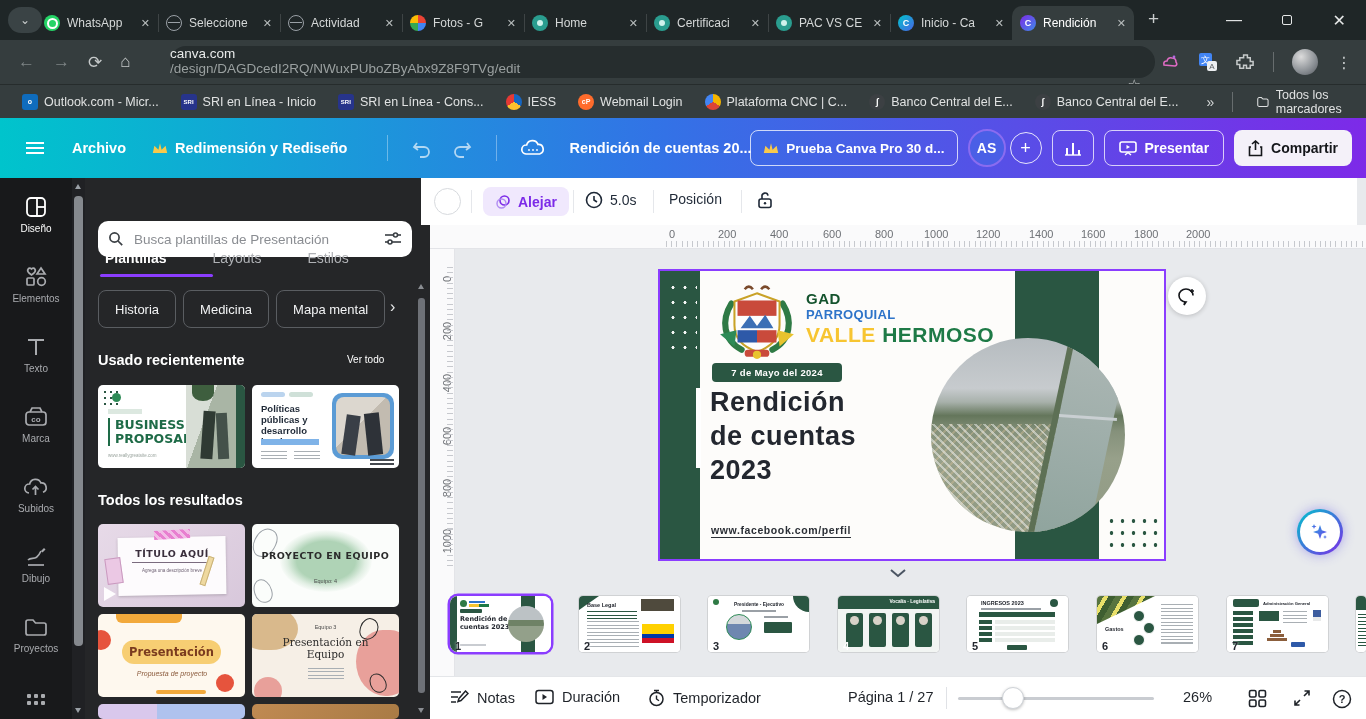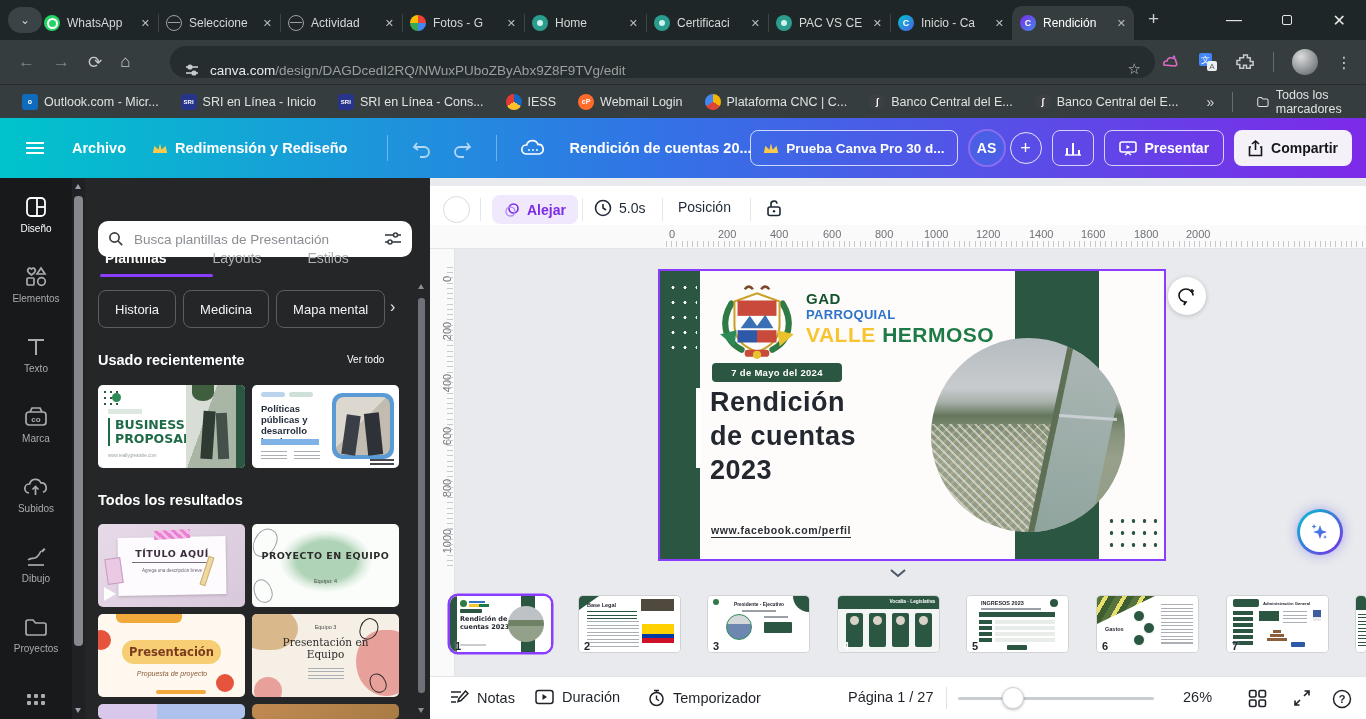--- a/index.html
+++ b/index.html
@@ -27,21 +27,21 @@
   .fav.teal::after{content:"";width:6px;height:6px;background:#CFF2EC;border-radius:50%;}
   .fav.canvaB{background:linear-gradient(135deg,#00C4CC,#4A63E7);}
   .fav.canvaP{background:linear-gradient(135deg,#7D2AE8,#3E8BE8);}
   .newtab{position:absolute;left:1148px;top:8px;color:#C9CDCD;font-size:19px;}
   .winctl{position:absolute;top:0;right:0;width:160px;height:40px;display:flex;align-items:center;justify-content:space-around;color:#E6E8E8;}
   .winctl .sq{width:10px;height:10px;border:1.2px solid #E6E8E8;border-radius:2px;}
 
   .addrbar{position:absolute;left:0;top:40px;width:1366px;height:44px;background:#353D3E;display:flex;align-items:center;}
   .navic{color:#C6CACA;font-size:17px;margin-left:18px;}
   .navic.dim{color:#7E8586;}
-  .urlpill{position:absolute;left:170px;top:6px;width:985px;height:32px;border-radius:16px;background:#262D2E;display:flex;align-items:flex-end;color:#E8EAEA;font-size:13.5px;}
+  .urlpill{position:absolute;left:170px;top:6px;width:985px;height:32px;border-radius:16px;background:#262D2E;display:flex;align-items:flex-start;color:#E8EAEA;font-size:13.5px;flex-direction:column;}
   .urlpill .host{color:#E8EAEA;}
   .urlpill .path{color:#9AA0A0;}
   .addr-right{position:absolute;right:0;top:0;height:44px;display:flex;align-items:center;gap:18px;padding-right:14px;}
   .avatar-b{width:26px;height:26px;border-radius:50%;background:radial-gradient(circle at 35% 30%,#DCDCDC,#8A8F94 60%,#55595E);}
   .vdiv{width:1px;height:20px;background:rgba(255,255,255,.25);}
 
   .bmbar{position:absolute;left:0;top:84px;width:1366px;height:34px;background:#353D3E;border-top:1px solid rgba(0,0,0,.28);display:flex;align-items:center;font-size:12.5px;color:#E0E2E2;}
   .bm{display:flex;align-items:center;gap:6px;margin-left:22px;white-space:nowrap;}
   .bmfav{width:16px;height:16px;border-radius:3px;display:flex;align-items:center;justify-content:center;font-size:7px;font-weight:bold;color:#fff;}
   .bm-out{background:#0F6CBD;}
@@ -99,21 +99,21 @@
   .tthumb{position:absolute;width:147px;height:83px;border-radius:5px;background:#fff;overflow:hidden;}
   .psb{position:absolute;left:332px;top:100px;width:9px;height:441px;}
   .psb .pthumb{position:absolute;left:1px;top:20px;width:7px;height:395px;background:#6E7177;border-radius:3px;}
 
   
   .ta{position:absolute;}
   .lines{background:repeating-linear-gradient(180deg,#A9AFB4 0 1px,transparent 1px 3.5px);}
   .glines{background:repeating-linear-gradient(180deg,#2A5642 0 1px,transparent 1px 3.5px);}
 
   
-  .ctoolbar{position:absolute;left:430px;top:178px;width:936px;height:47px;background:#fff;display:flex;align-items:center;margin-top:8px;}
+  .ctoolbar{position:absolute;left:421px;top:178px;width:936px;height:47px;background:#fff;display:flex;align-items:center;}
   .swatch{position:absolute;left:13px;top:10px;width:27px;height:27px;border-radius:50%;background:#fff;border:1.5px solid #D7DADE;}
   .tdiv{position:absolute;top:12px;width:1px;height:23px;background:#E5E7EB;}
   .animchip{position:absolute;left:62px;top:9px;height:29px;background:#F0E8FD;border-radius:8px;display:flex;align-items:center;gap:7px;padding:0 12px;color:#7C2AE8;font-size:14px;font-weight:bold;}
   .tb-item{position:absolute;top:13px;color:#1F2937;font-size:14px;font-weight:500;display:flex;align-items:center;gap:7px;}
 
   
   .hruler{position:absolute;left:430px;top:225px;width:936px;height:24px;background:#FAFAFB;border-bottom:1px solid #E3E4E8;}
   .hruler .num{position:absolute;top:3px;font-size:11px;color:#6E7176;}
   .hticks{position:absolute;left:236px;right:0;bottom:1px;height:6px;background:repeating-linear-gradient(90deg,#C7C9CE 0 1px,transparent 1px 5.23px);}
   .canvas{position:absolute;left:430px;top:249px;width:936px;height:427px;}

